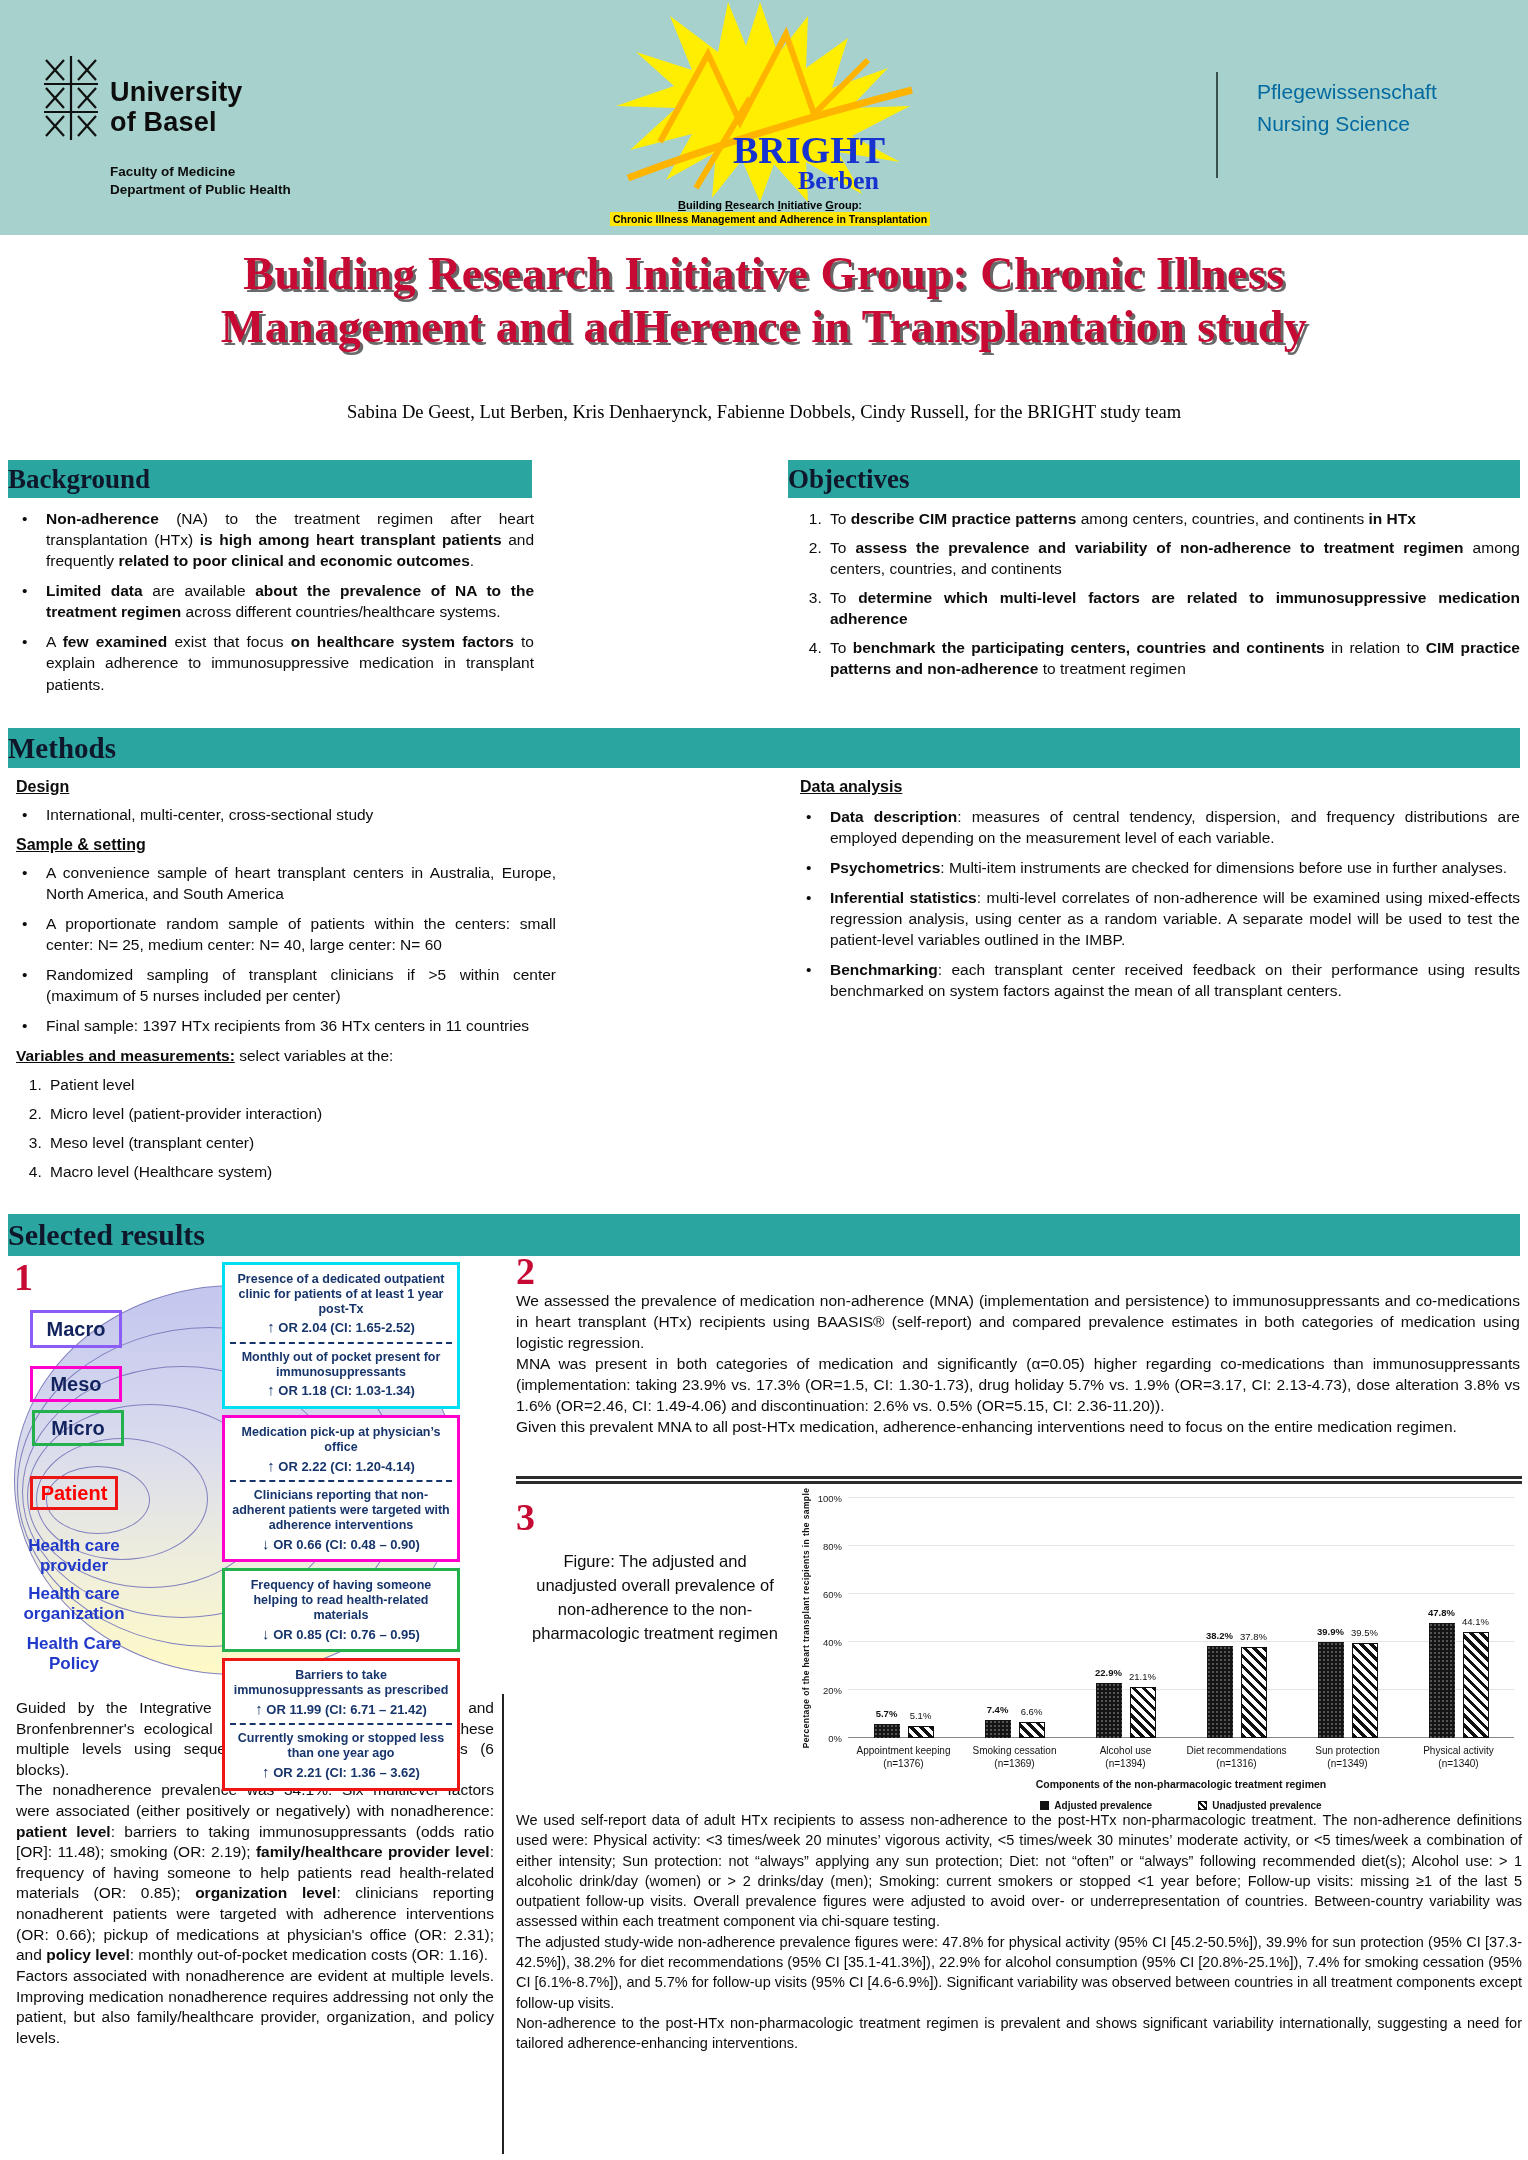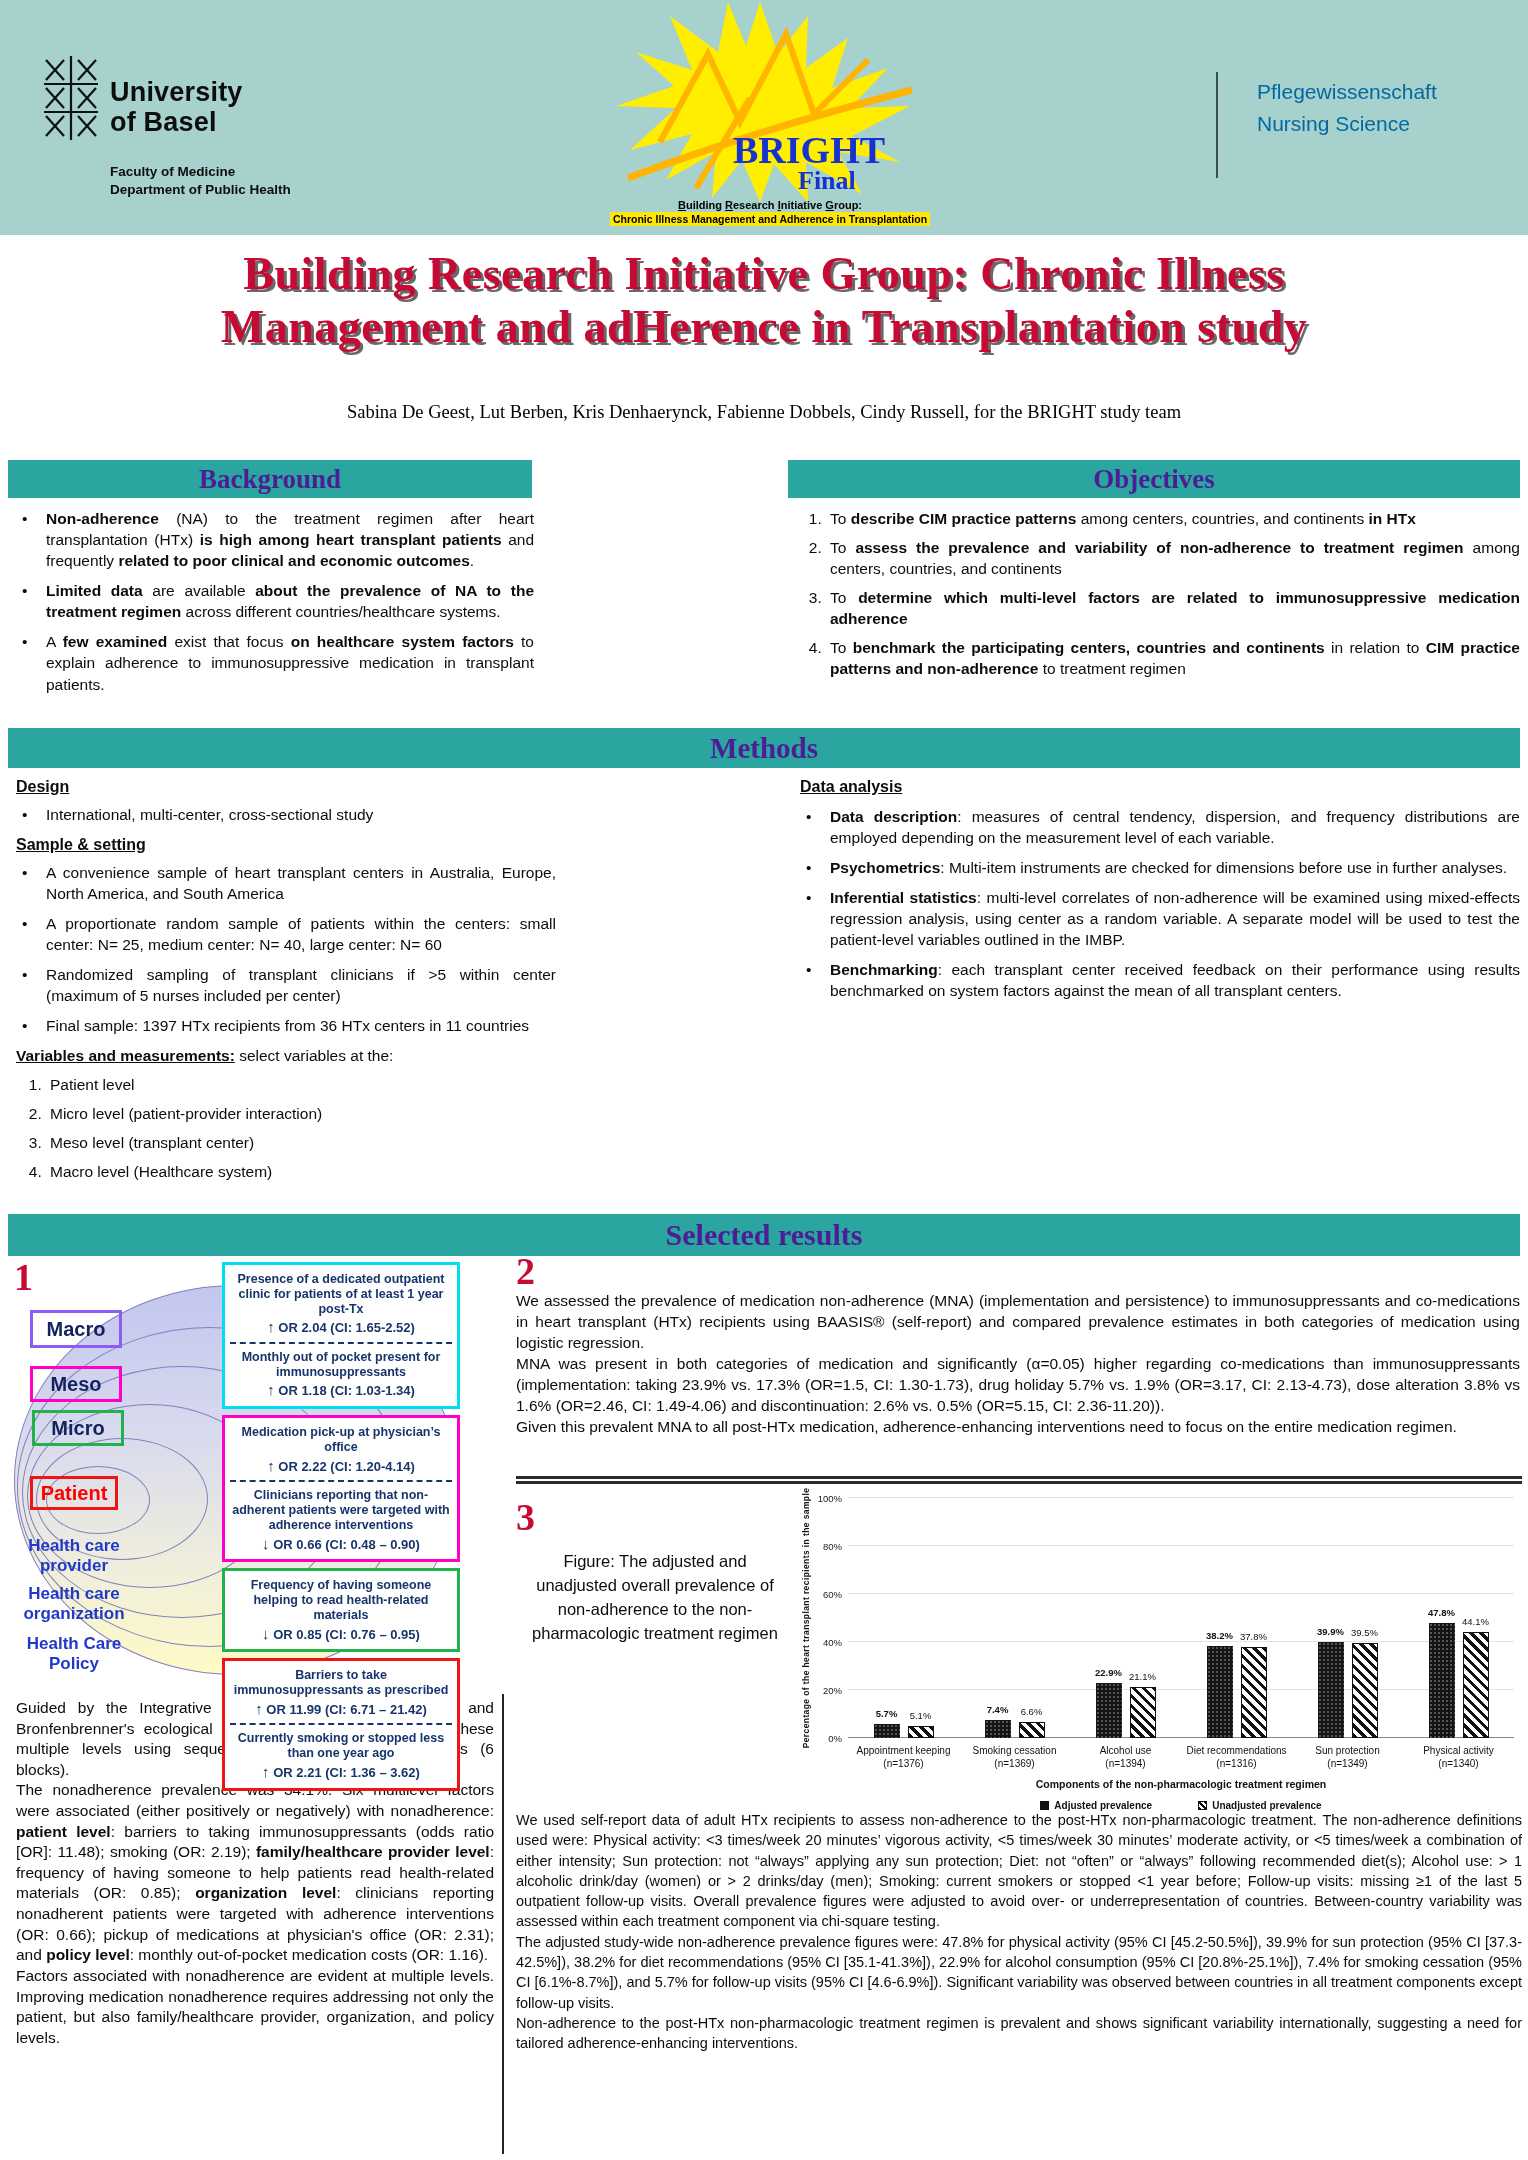--- a/index.html
+++ b/index.html
@@ -17,22 +17,22 @@
   .logo-cap2{font-size:10.5px;font-weight:700;color:#000;background:#ffe60a;white-space:nowrap;padding:1px 3px}
   .hdr-right{font-size:21px;line-height:1.5;color:#0369a1}
   .hdr-divider{width:2px;background:#39514e}
 
   
   .poster-title{width:100%;text-align:center;font-family:"Liberation Serif",serif;font-weight:bold;
                 font-size:46px;color:#c60a33;text-shadow:3px 3px 0 rgba(55,55,55,.75);letter-spacing:.5px}
   .authors{width:100%;text-align:center;font-family:"Liberation Serif",serif;font-size:18.5px;color:#000}
 
   
-  .teal-bar{position:absolute;background:#2aa5a0;color:#4c1d95;font-family:"Liberation Serif",serif;
-            font-weight:bold;text-align:center}
+  .teal-bar{position:absolute;background:#2aa5a0;color:#0f172a;font-family:"Liberation Serif",serif;
+            font-weight:bold;text-align:left}
 
   
   .par{text-align:justify;font-size:15.5px;line-height:1.36;color:#0c0c0c}
   .par p{margin:0}
   ul.blt{list-style:none}
   ul.blt>li{position:relative;padding-left:30px;margin-bottom:9px}
   ul.blt>li::before{content:"\2022";position:absolute;left:6px;top:0}
   ol.num{list-style:decimal;margin-left:30px}
   ol.num>li{padding-left:4px;margin-bottom:8px}
   .uh{font-weight:bold;text-decoration:underline}
@@ -114,21 +114,21 @@
       <div>Department of Public Health</div>
     </div>
 
     <svg class="abs" style="left:600px;top:2px" width="320" height="200" viewBox="0 0 320 200">
       <polygon fill="#ffee00" points="160,0 178,52 208,14 206,66 248,36 232,86 288,66 250,106 310,104 252,134 300,160 238,150 262,192 206,160 208,200 174,162 160,200 142,158 112,196 116,150 66,178 92,132 30,148 76,106 16,104 74,84 36,50 92,68 70,14 118,50 128,0 146,44"></polygon>
       <path d="M28,176 Q150,130 312,88" stroke="#ffb400" stroke-width="7" fill="none"></path>
       <path d="M60,140 L108,52 L140,120 L186,32 L214,112 L268,58" stroke="#ffb400" stroke-width="6" fill="none"></path>
       <path d="M96,186 L150,96" stroke="#ffb400" stroke-width="6" fill="none"></path>
     </svg>
     <div class="abs bright-word" style="left:733px;top:128px;font-size:38px">BRIGHT</div>
-    <div class="abs bright-word" style="left:798px;top:166px;font-size:26px">Final</div>
+    <div class="abs bright-word" style="left:798px;top:166px;font-size:26px">Berben</div>
     <div class="abs logo-cap1" style="left:770px;top:199px;transform:translateX(-50%)"><u>B</u>uilding <u>R</u>esearch <u>I</u>nitiative <u>G</u>roup:</div>
     <div class="abs logo-cap2" style="left:770px;top:212px;transform:translateX(-50%)">Chronic Illness Management and Adherence in Transplantation</div>
 
     <div class="abs hdr-divider" style="left:1216px;top:72px;height:106px"></div>
     <div class="abs hdr-right" style="left:1257px;top:76px">
       <div>Pflegewissenschaft</div>
       <div>Nursing Science</div>
     </div>
   </div>
 

